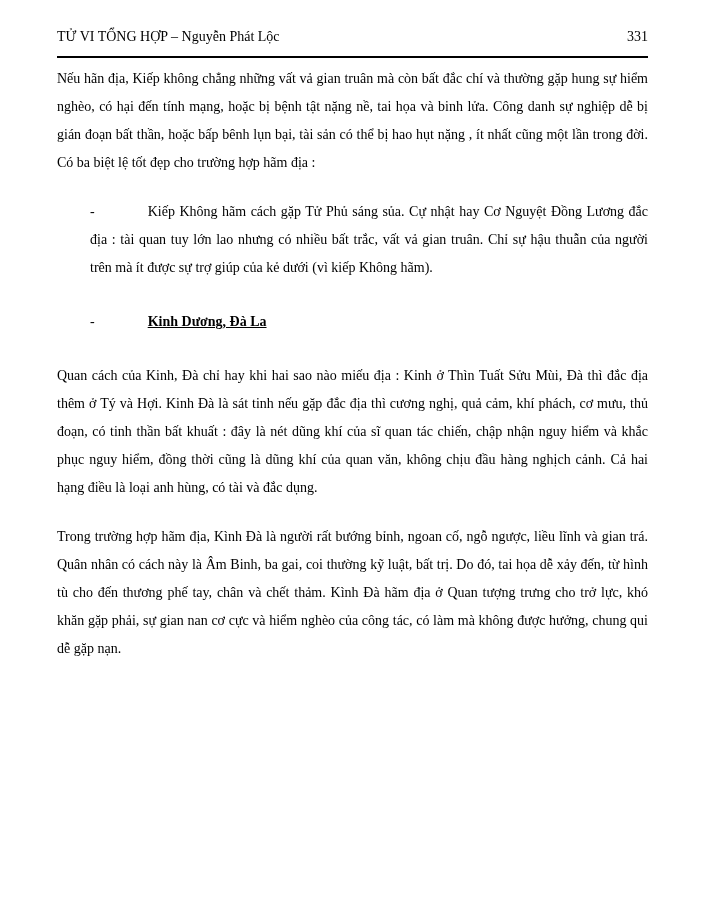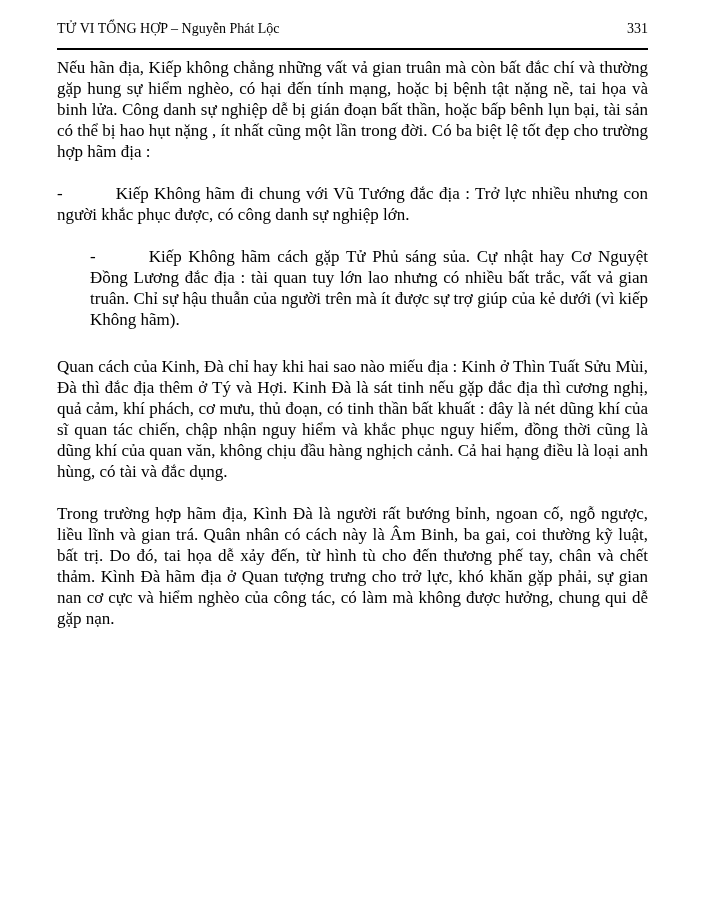--- a/index.html
+++ b/index.html
@@ -11,39 +11,39 @@
     width: 705px;
     height: 913px;
     font-family: "Liberation Serif", "DejaVu Serif", serif;
     color: #000000;
     overflow: hidden;
   }
   .page {
     box-sizing: border-box;
     width: 705px;
     height: 913px;
-    padding: 20px 57px 0 57px;
+    padding: 28px 57px 0 57px;
     background: #ffffff;
     font-family: Liberation Serif, serif;
   }
   .header {
     display: flex;
     justify-content: space-between;
     align-items: baseline;
     font-size: 14px;
     line-height: 17px;
   }
   .rule {
     border-bottom: 2px solid #000000;
     margin-top: 11px;
     margin-bottom: 7px;
   }
   .para {
-    font-size: 17px;
-    line-height: 21px;
+    font-size: 14px;
+    line-height: 28px;
     text-align: justify;
     margin: 0 0 21px 0;
   }
   .gap-lg { margin-bottom: 26px; margin-left: 33px; }
   .marker { display: inline; }
   .tab {
     display: inline-block;
     width: 53px;
   }
   .heading-text {
@@ -58,25 +58,25 @@
 
   <div class="header">
     <span>TỬ VI TỔNG HỢP – Nguyễn Phát Lộc</span>
     <span>331</span>
   </div>
 
   <div class="rule"></div>
 
   <p class="para">Nếu hãn địa, Kiếp không chẳng những vất vả gian truân mà còn bất đắc chí và thường gặp hung sự hiểm nghèo, có hại đến tính mạng, hoặc bị bệnh tật nặng nề, tai họa và binh lửa. Công danh sự nghiệp dễ bị gián đoạn bất thần, hoặc bấp bênh lụn bại, tài sản có thể bị hao hụt nặng , ít nhất cũng một lần trong đời. Có ba biệt lệ tốt đẹp cho trường hợp hãm địa :</p>
 
-  <p class="para"><span class="marker">-</span><span class="tab"></span><span>Kiếp Không hãm đi chung với Vũ Tướng đắc địa : Trở lực nhiều nhưng con người khắc phục được, có công danh sự nghiệp lớn.</span></p>
 
   <p class="para gap-lg"><span class="marker">-</span><span class="tab"></span><span>Kiếp Không hãm cách gặp Tử Phủ sáng sủa. Cự nhật hay Cơ Nguyệt Đồng Lương đắc địa : tài quan tuy lớn lao nhưng có nhiều bất trắc, vất vả gian truân. Chỉ sự hậu thuẫn của người trên mà ít được sự trợ giúp của kẻ dưới (vì kiếp Không hãm).</span></p>
 
 
+  <p class="para gap-lg"><span class="marker">-</span><span class="tab"></span><span class="heading-text">Kinh Dương, Đà La</span></p>
 
   <p class="para">Quan cách của Kinh, Đà chỉ hay khi hai sao nào miếu địa : Kinh ở Thìn Tuất Sửu Mùi, Đà thì đắc địa thêm ở Tý và Hợi. Kinh Đà là sát tinh nếu gặp đắc địa thì cương nghị, quả cảm, khí phách, cơ mưu, thủ đoạn, có tinh thần bất khuất : đây là nét dũng khí của sĩ quan tác chiến, chập nhận nguy hiểm và khắc phục nguy hiểm, đồng thời cũng là dũng khí của quan văn, không chịu đầu hàng nghịch cảnh. Cả hai hạng điều là loại anh hùng, có tài và đắc dụng.</p>
 
 
 
   <p class="para">Trong trường hợp hãm địa, Kình Đà là người rất bướng bỉnh, ngoan cố, ngỗ ngược, liều lĩnh và gian trá. Quân nhân có cách này là Âm Binh, ba gai, coi thường kỹ luật, bất trị. Do đó, tai họa dễ xảy đến, từ hình tù cho đến thương phế tay, chân và chết thảm. Kình Đà hãm địa ở Quan tượng trưng cho trở lực, khó khăn gặp phải, sự gian nan cơ cực và hiểm nghèo của công tác, có làm mà không được hưởng, chung qui dễ gặp nạn.</p>
 
 </div>
 
 </body></html>

